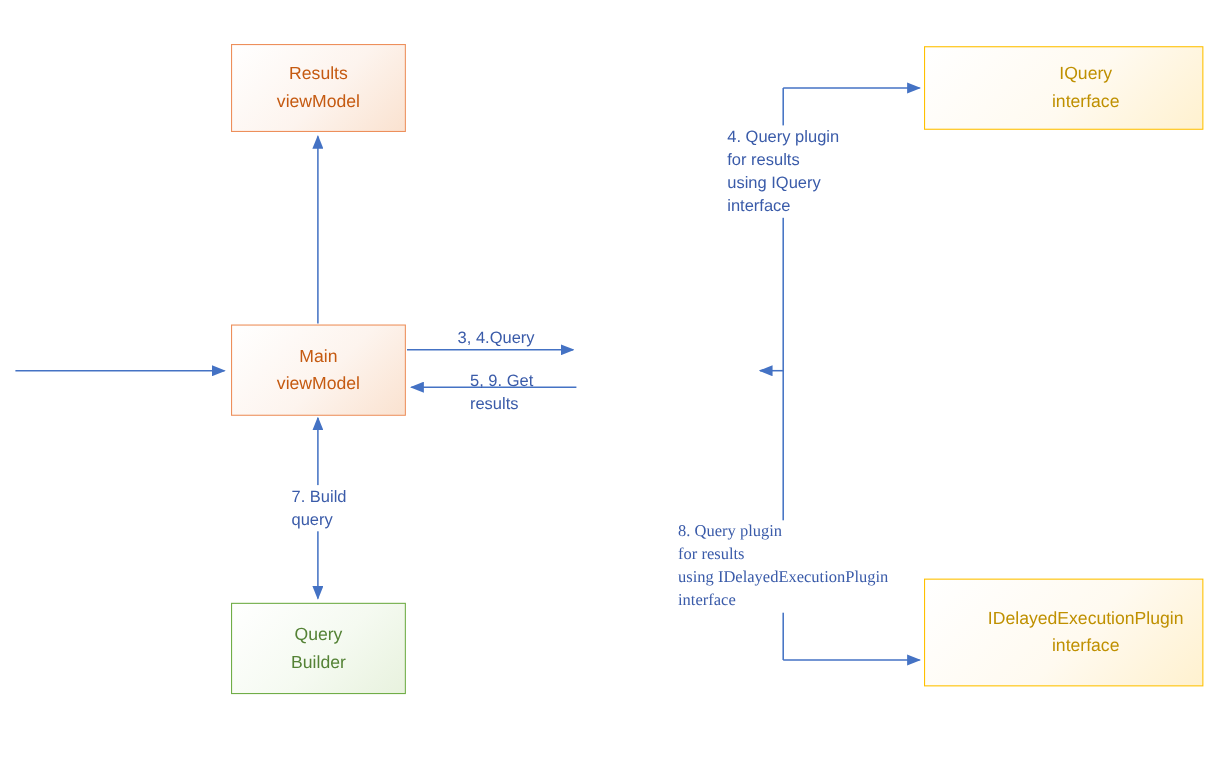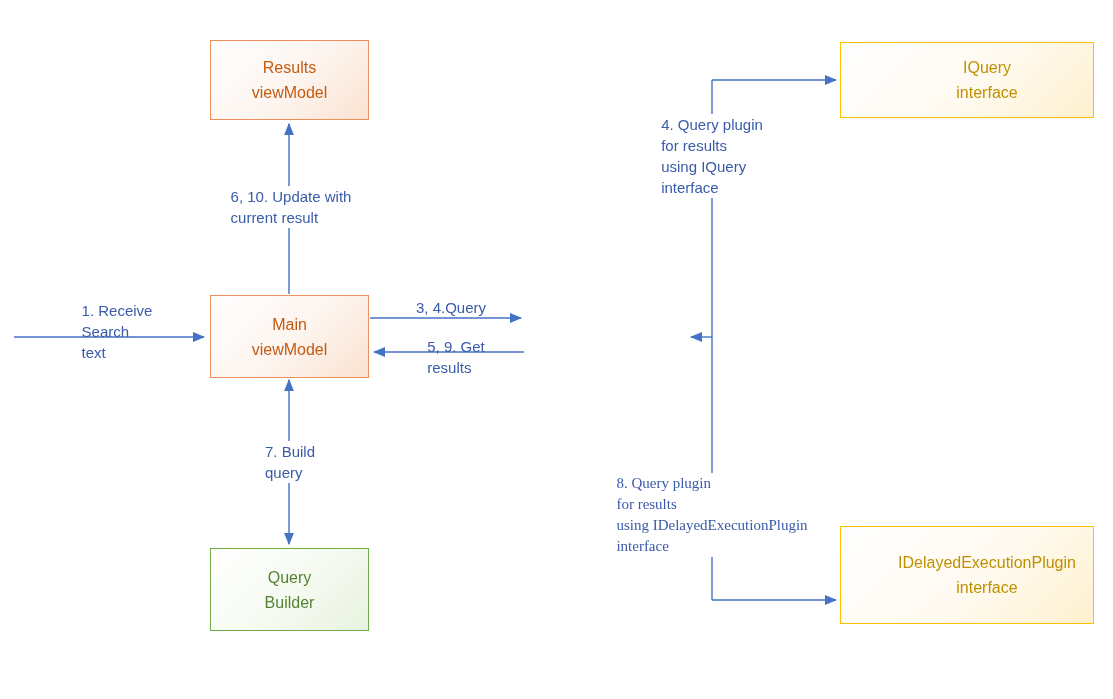--- a/index.html
+++ b/index.html
@@ -83,26 +83,21 @@
 
     <line x1="712" y1="80" x2="712" y2="600" stroke="#4472C4" stroke-width="1.4"></line>
 
     <line x1="712" y1="80" x2="836" y2="80" stroke="#4472C4" stroke-width="1.4" marker-end="url(#arrow)"></line>
 
     <line x1="712" y1="337" x2="691" y2="337" stroke="#4472C4" stroke-width="1.4" marker-end="url(#arrow)"></line>
 
     <line x1="712" y1="600" x2="836" y2="600" stroke="#4472C4" stroke-width="1.4" marker-end="url(#arrow)"></line>
   </svg>
 
-  <div class="edge-label" style="left:117px; top:300px;">1. Receive
-Search
-text</div>
 
-  <div class="edge-label bg" style="left:291px; top:186px;">6, 10. Update with
-current result</div>
 
   <div class="edge-label bg" style="left:290px; top:441px;">7. Build
 query</div>
 
   <div class="edge-label" style="left:451px; top:297px;">3, 4.Query</div>
 
   <div class="edge-label" style="left:456px; top:336px;">5, 9. Get
 results</div>
 
   <div class="edge-label bg" style="left:712px; top:114px;">4. Query plugin

